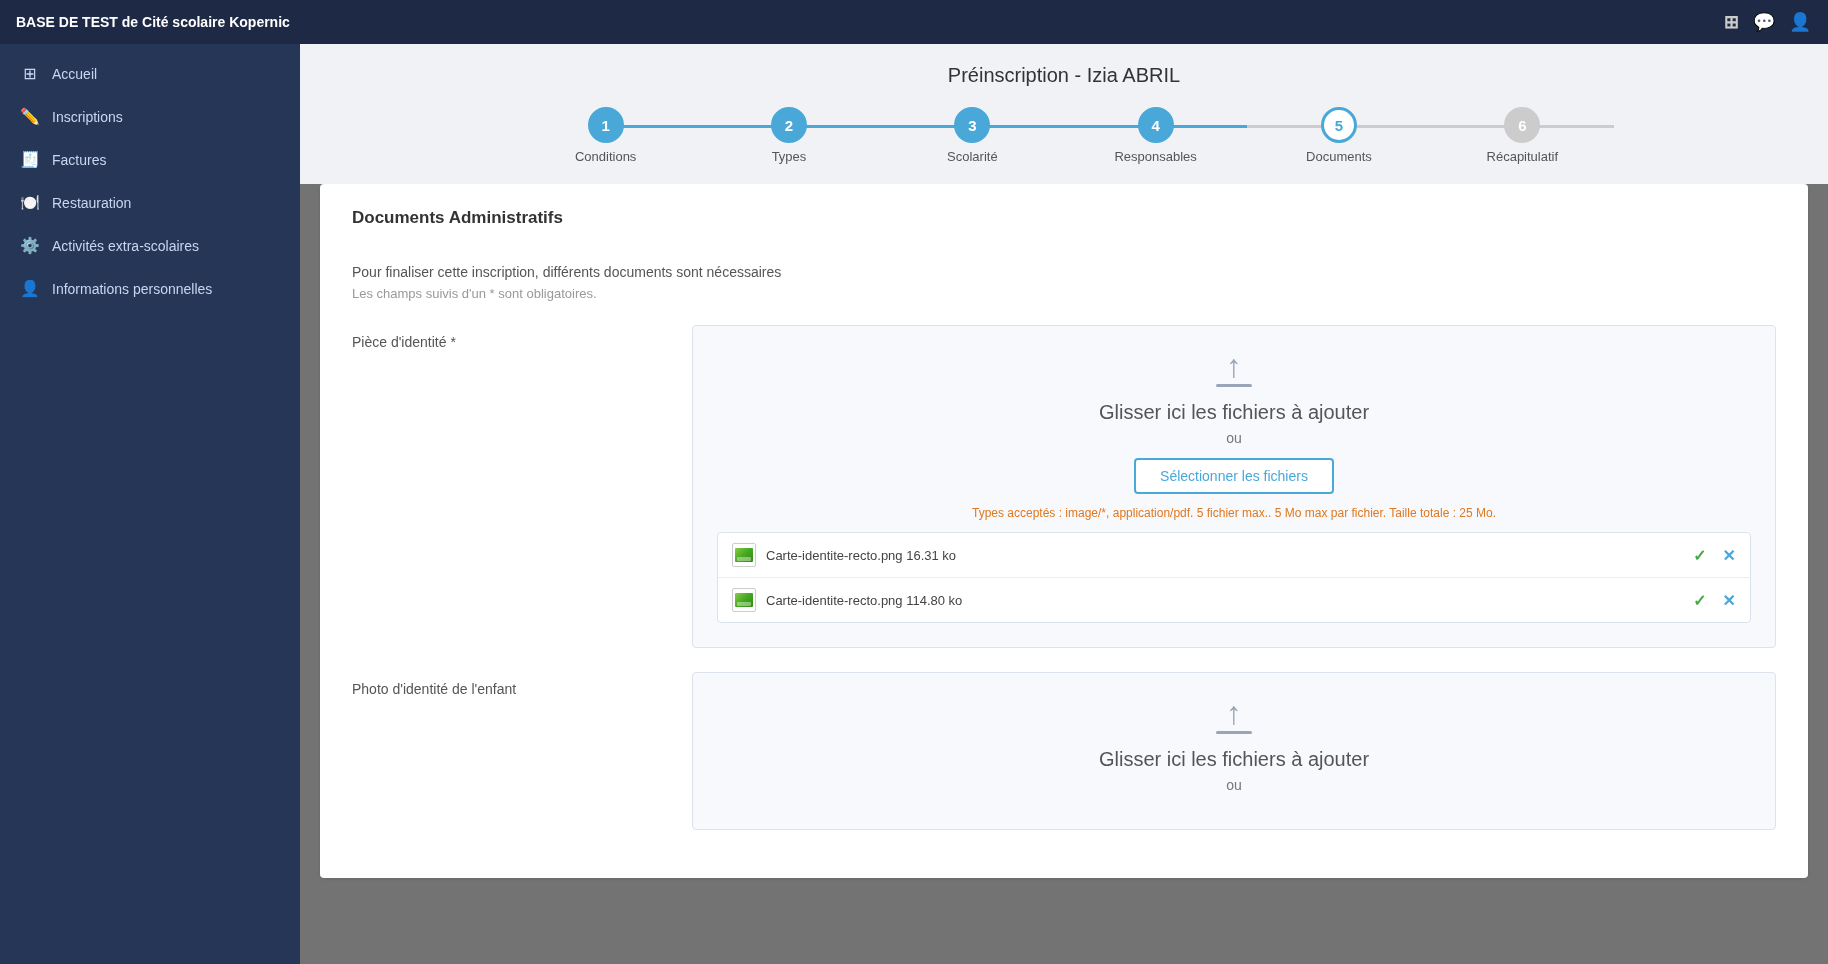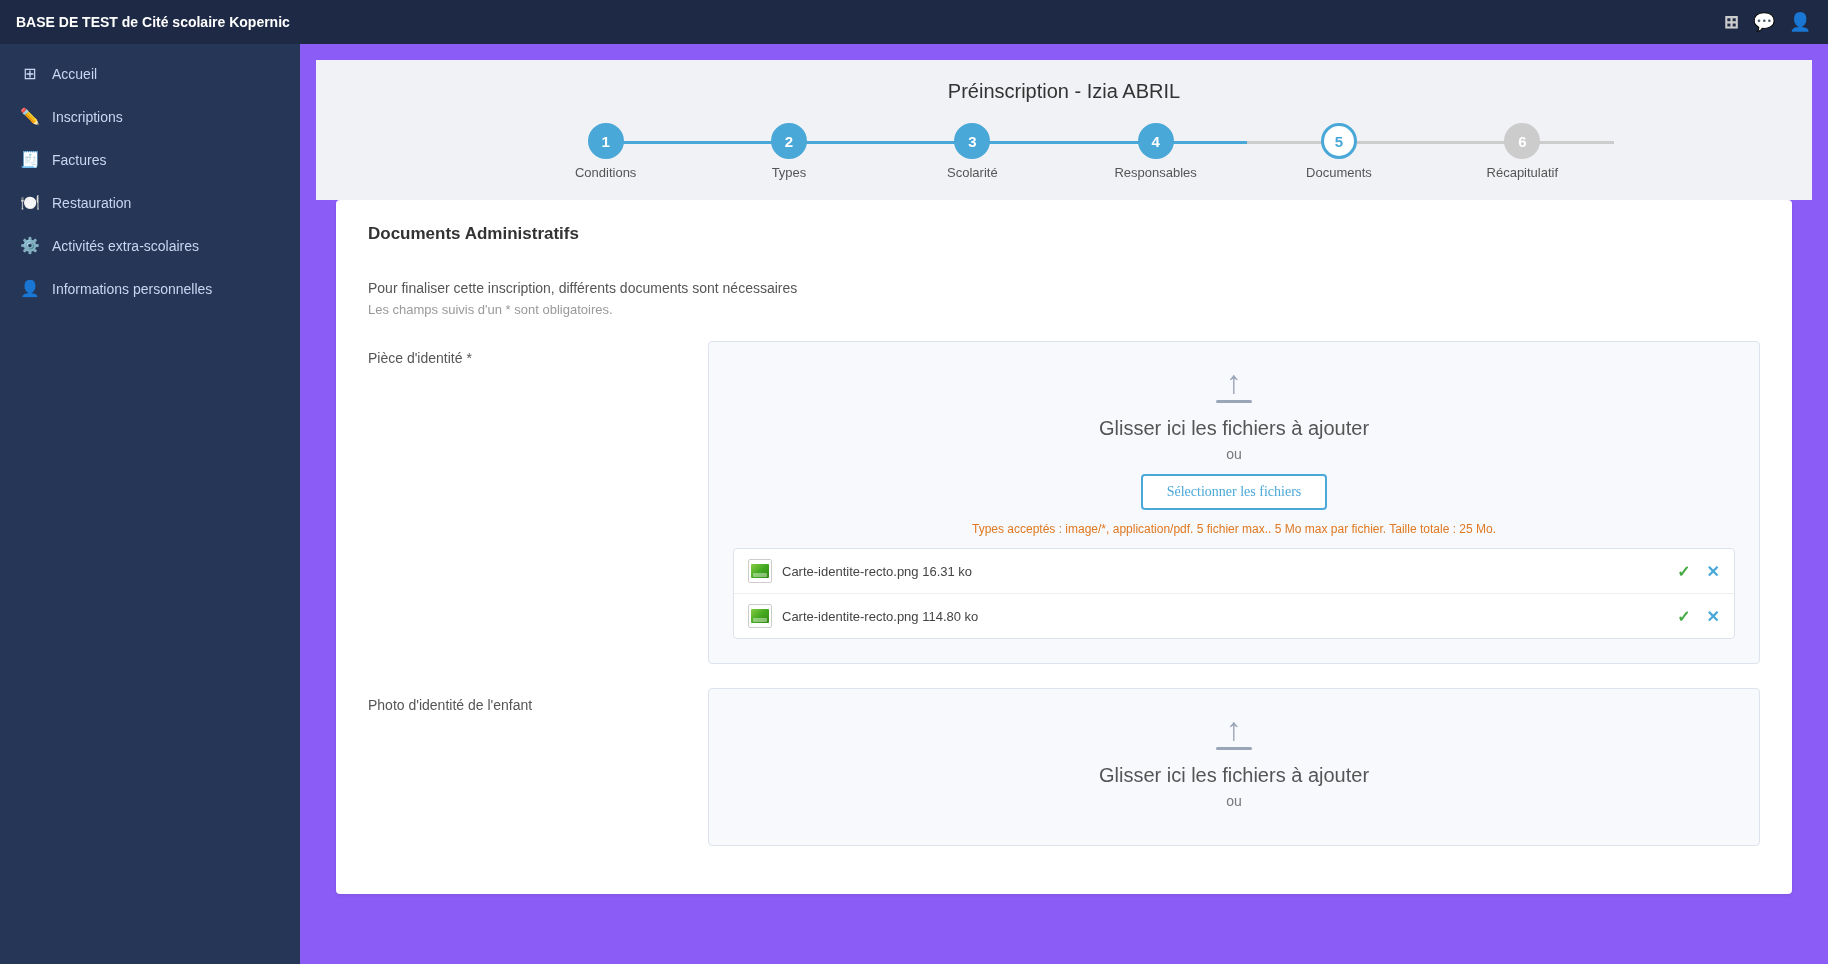--- a/index.html
+++ b/index.html
@@ -43,22 +43,22 @@
       font-size: 14px;
       color: #c8d6f0;
       transition: background 0.2s;
     }
     .sidebar-icon { font-size: 16px; width: 20px; text-align: center; }
 
     
     .content {
       flex: 1;
       overflow-y: auto;
-      background: #8b5cf6;
-      padding: 16px;
+      background: #737373;
+      padding: 0;
     }
 
     
     .page-title-bar {
       background: #f0f2f5;
       text-align: center;
       padding: 20px 0 10px;
       font-size: 20px;
       font-weight: 500;
       color: #333;
@@ -211,21 +211,20 @@
     }
     .select-files-btn {
       border: 2px solid #4aa8d8;
       color: #4aa8d8;
       background: white;
       padding: 8px 24px;
       border-radius: 4px;
       cursor: pointer;
       font-size: 14px;
       margin-bottom: 12px;
-      font-family: Liberation Serif, serif;
     }
     .upload-types-note {
       font-size: 12px;
       color: #e07820;
       text-align: center;
       margin-bottom: 12px;
     }
 
     
     .file-list {

